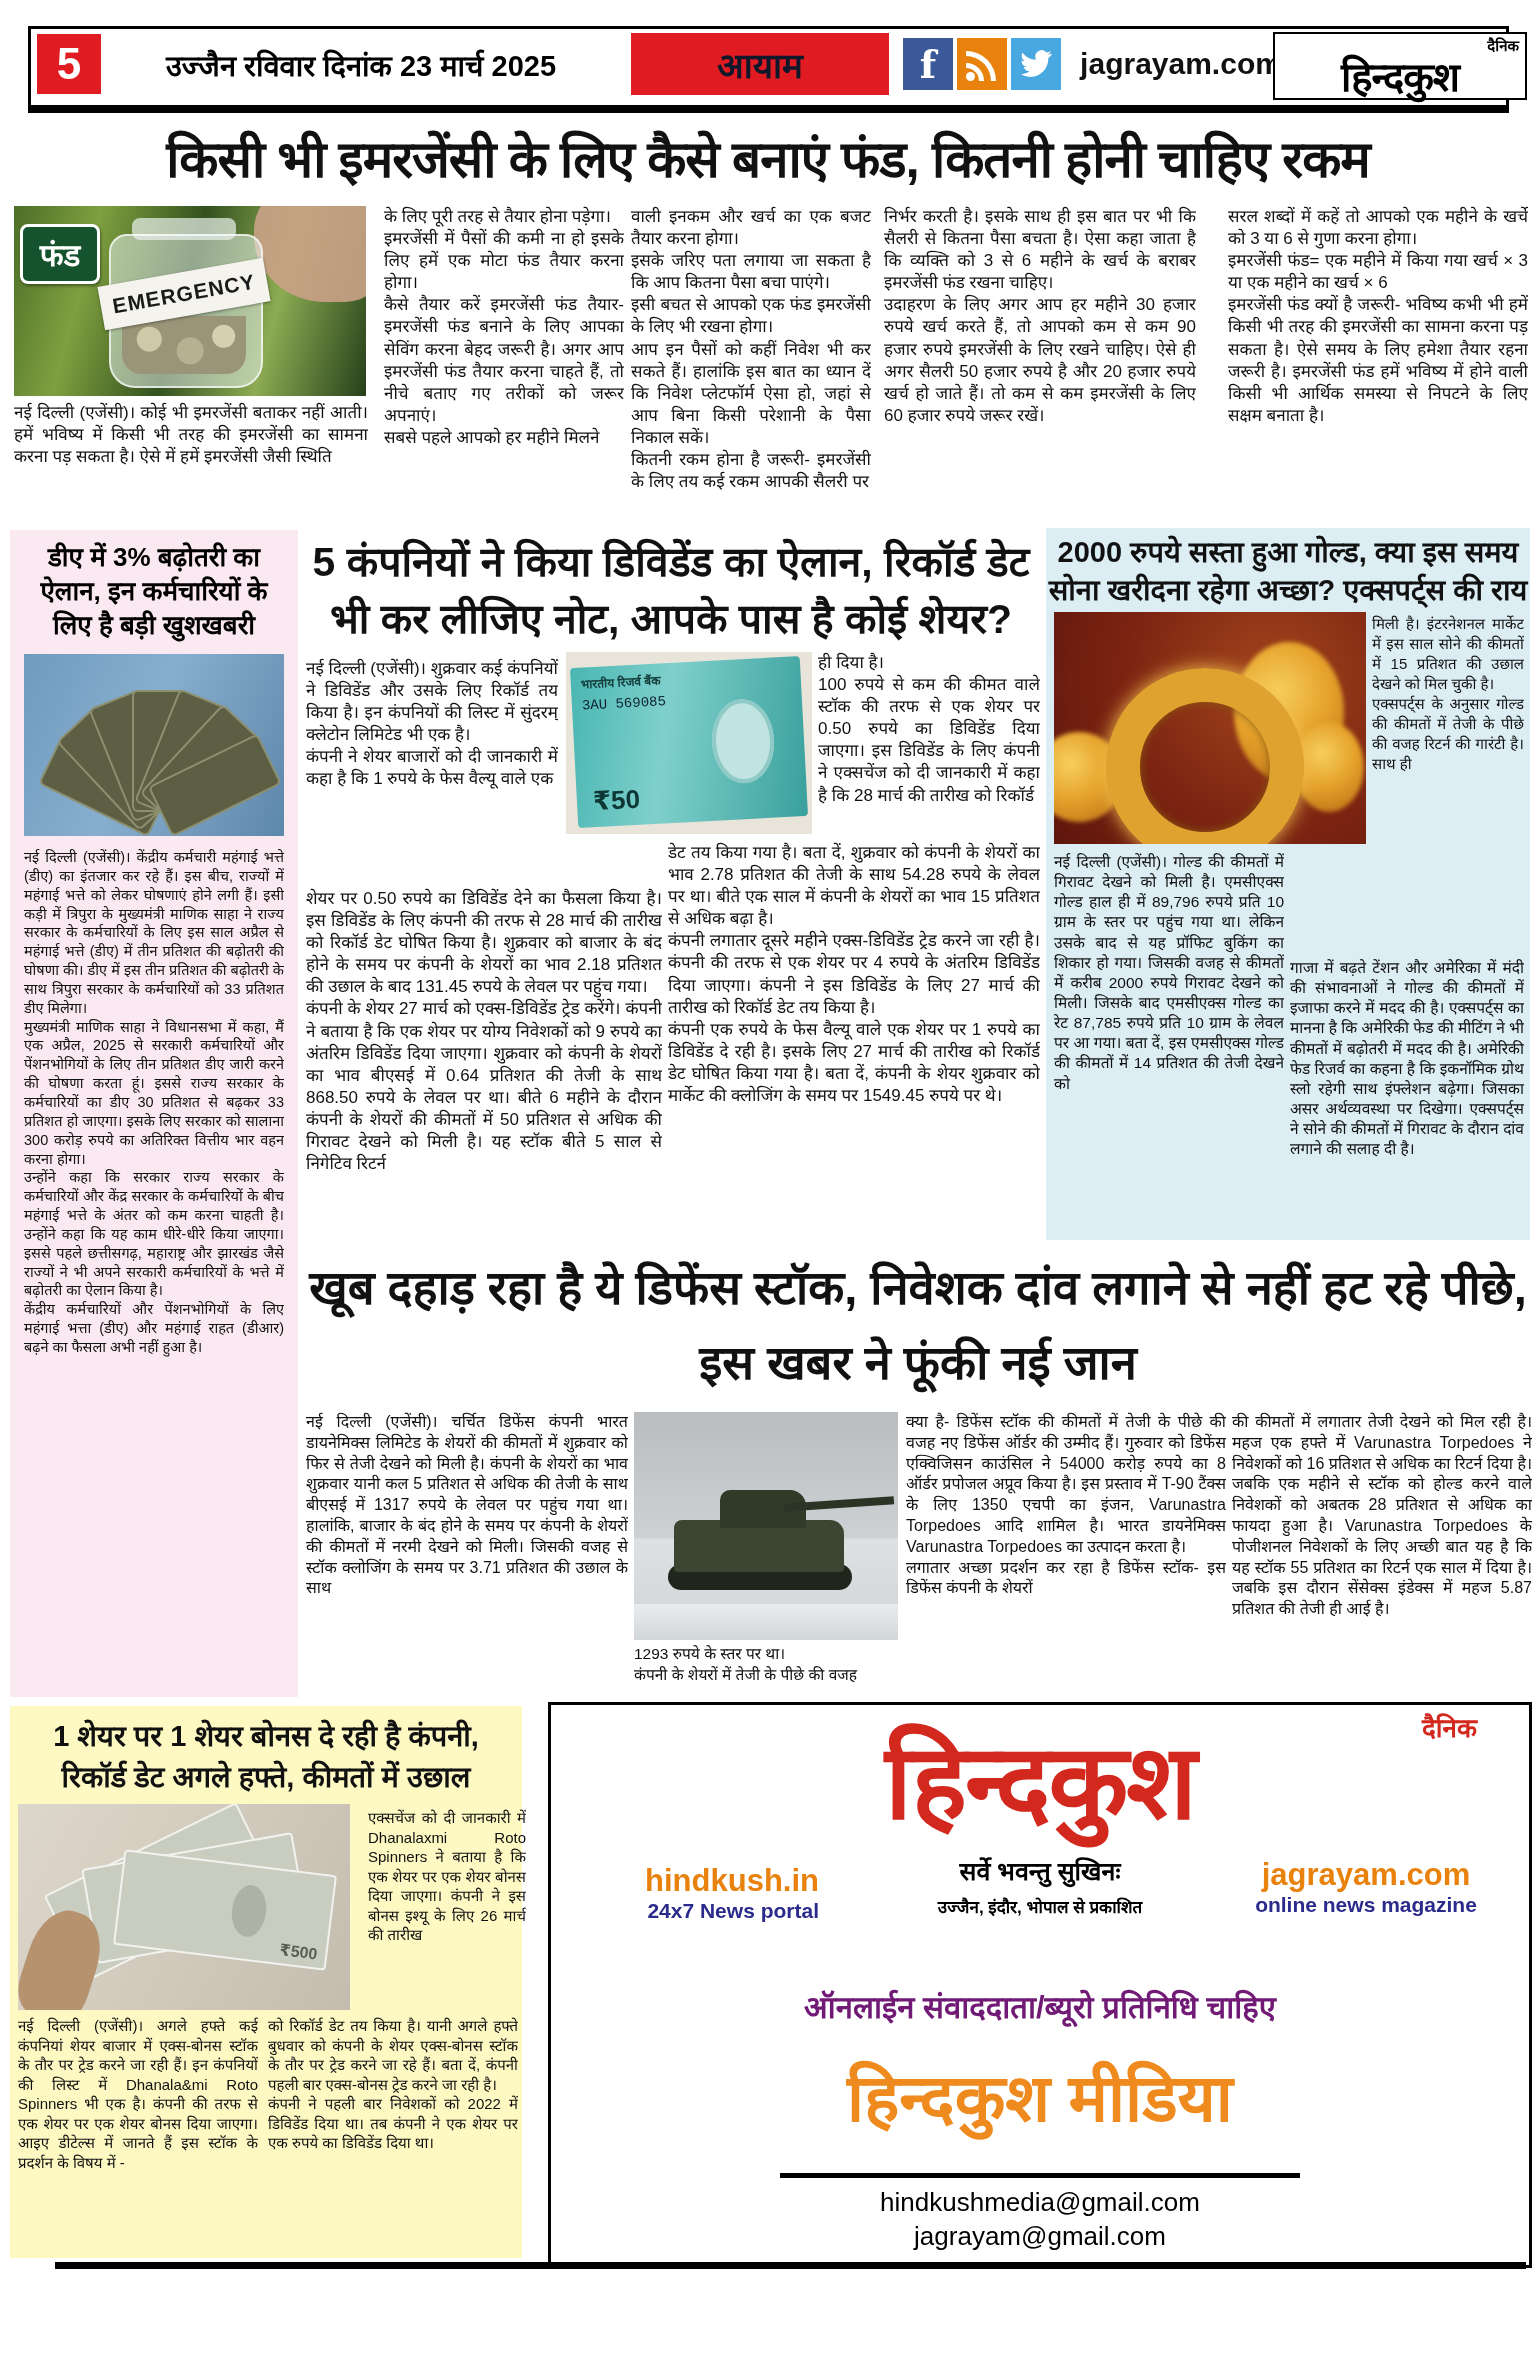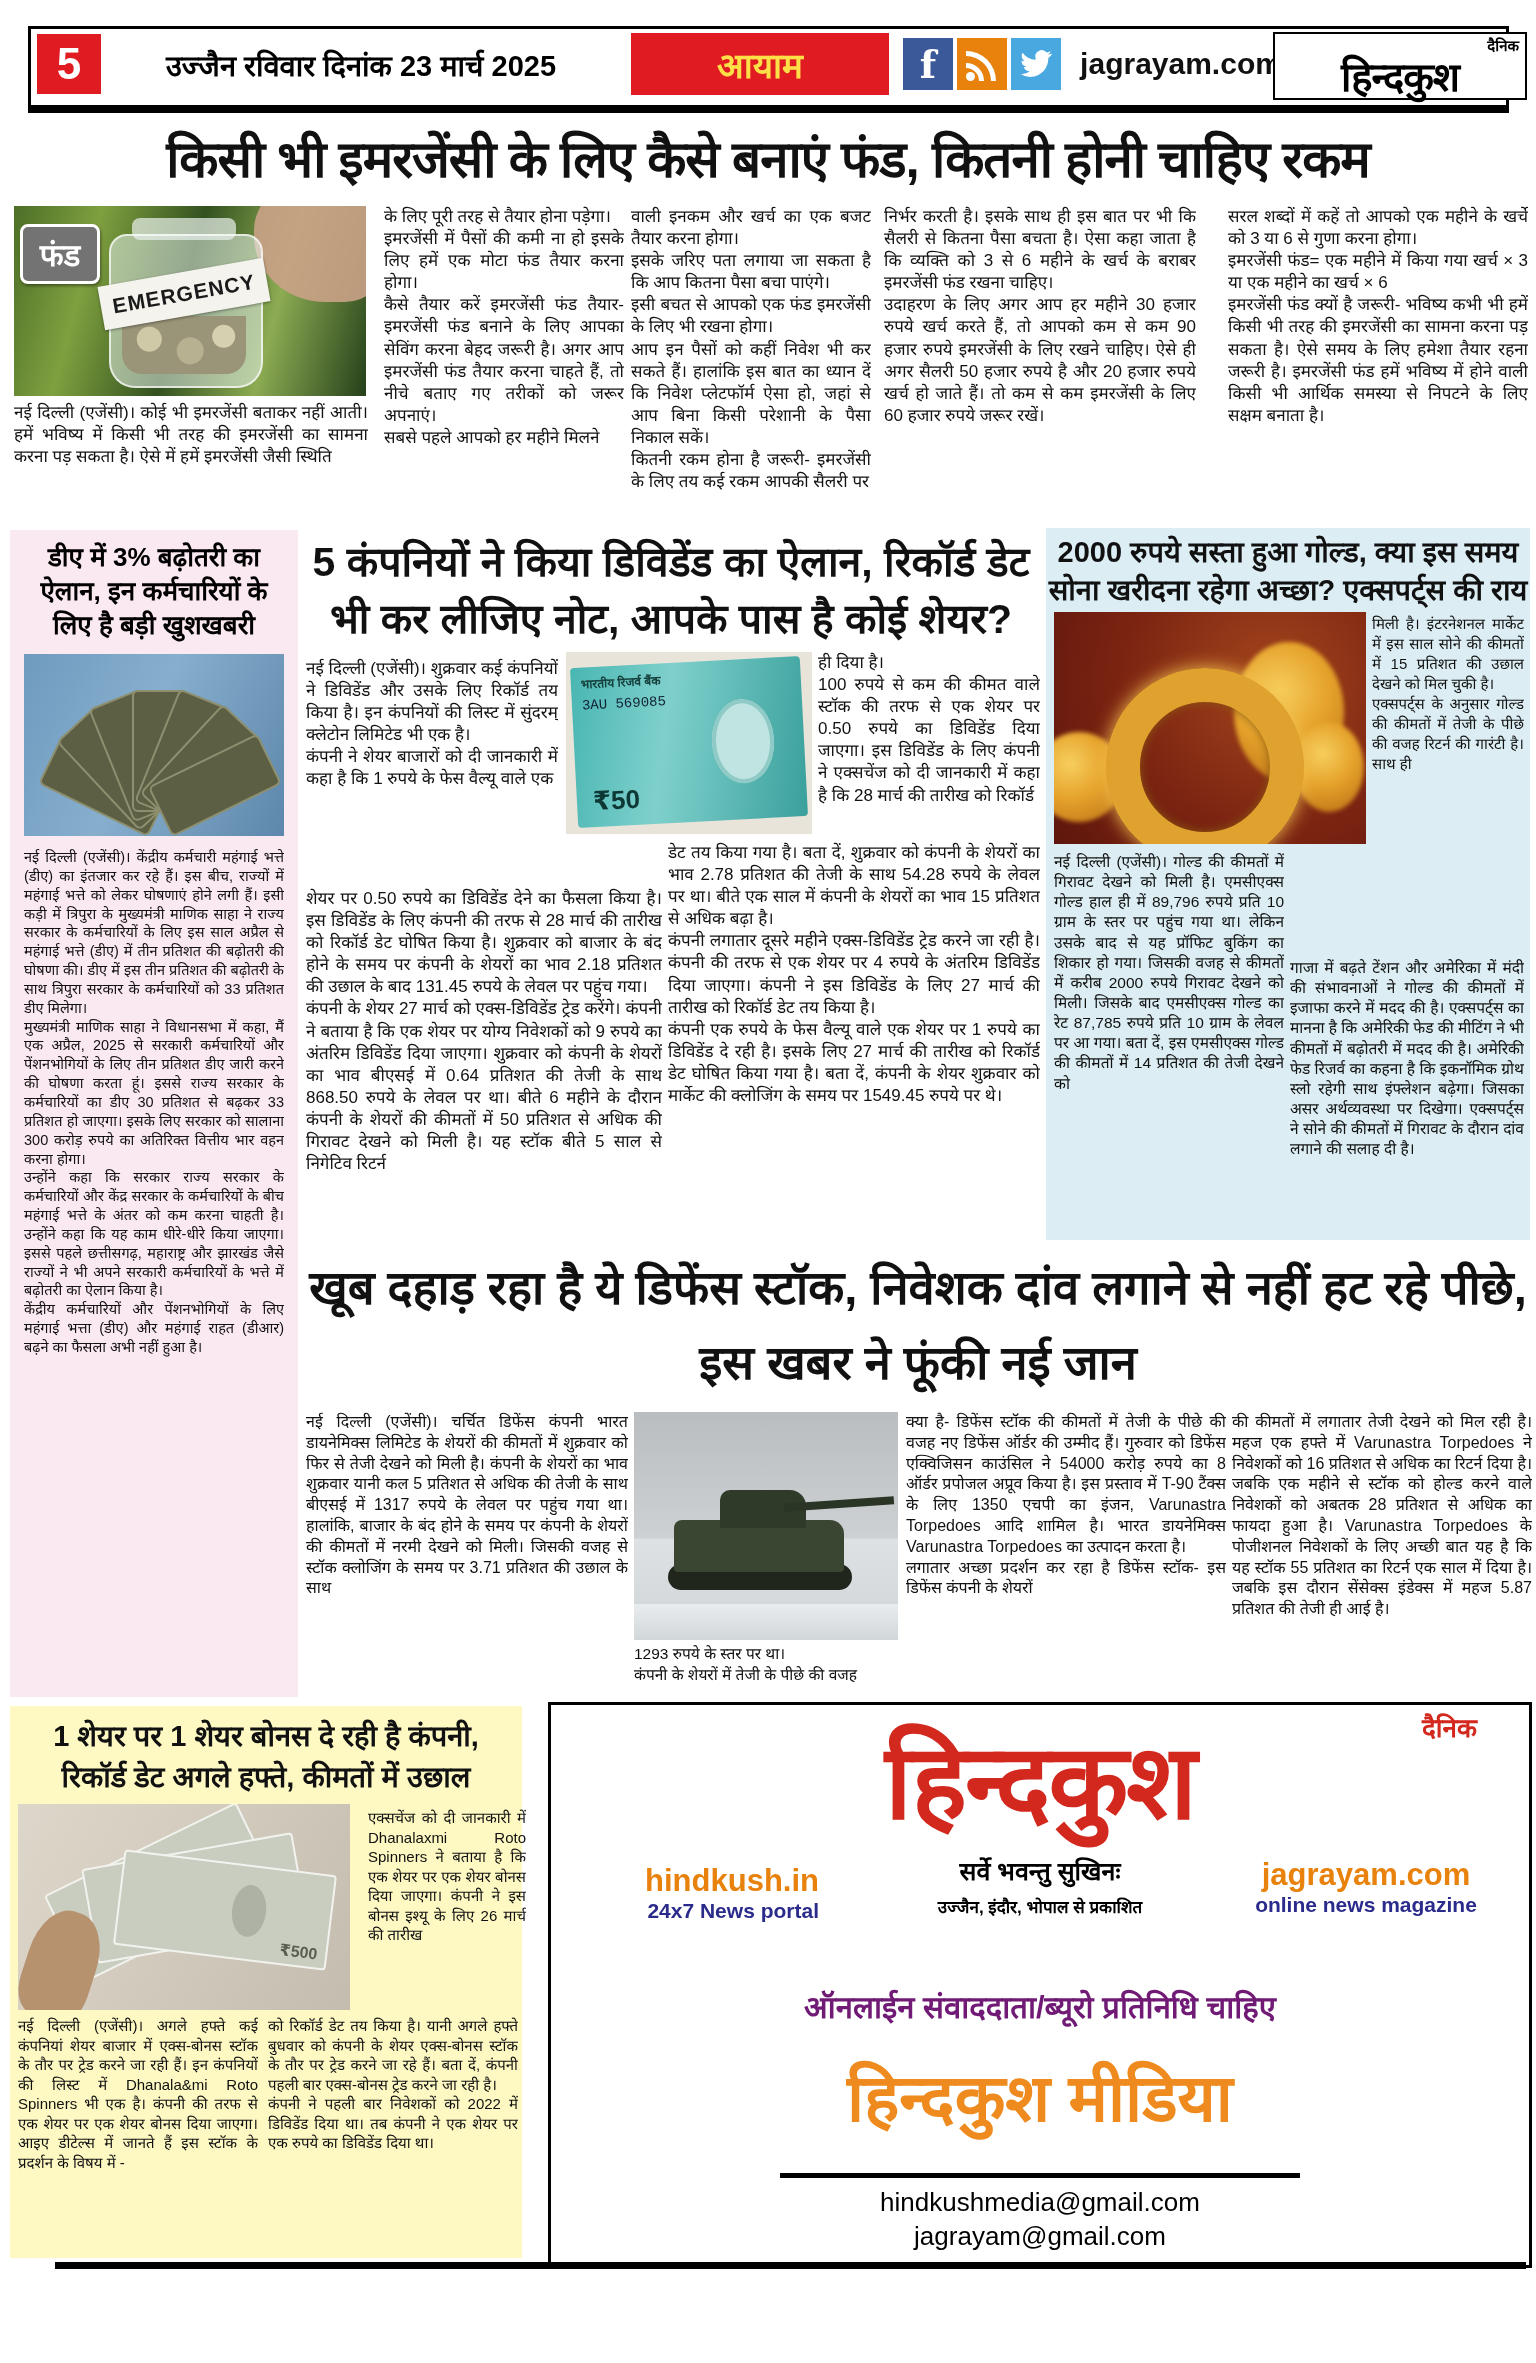--- a/index.html
+++ b/index.html
@@ -6,21 +6,21 @@
   body{width:1536px;height:2363px;position:relative;background:#fff;color:#111;
        font-family:"Liberation Sans","DejaVu Sans",sans-serif;overflow:hidden;}
   .abs{position:absolute;}
   .jt{text-align:justify;white-space:pre-line;overflow:hidden;line-height:1.3;}
   .ctr{display:flex;align-items:center;justify-content:center;text-align:center;}
 
   
   .header{left:28px;top:26px;width:1475px;height:76px;border:3px solid #000;border-bottom:8px solid #000;background:#fff;}
   .pagenum{left:6px;top:5px;width:64px;height:60px;background:#e11b22;color:#fff;font-size:44px;font-weight:bold;}
   .dateline{left:95px;top:0;width:470px;height:70px;font-weight:bold;font-size:29px;color:#000;}
-  .sectionbox{left:600px;top:4px;width:258px;height:62px;background:#e11b22;color:#fde047;font-size:35px;font-weight:bold;}
+  .sectionbox{left:600px;top:4px;width:258px;height:62px;background:#e11b22;color:#0f172a;font-size:35px;font-weight:bold;}
   .sicon{top:9px;width:50px;height:52px;color:#fff;}
   .icon-fb{left:872px;background:#3b5998;font-family:"DejaVu Serif",serif;font-size:38px;font-weight:bold;}
   .icon-rss{left:926px;background:#e8820c;position:absolute;}
   .icon-rss .dot{position:absolute;left:9px;bottom:9px;width:9px;height:9px;border-radius:50%;background:#fff;}
   .icon-rss .a1{position:absolute;left:9px;bottom:9px;width:18px;height:18px;border:5px solid #fff;border-left:none;border-bottom:none;border-radius:0 100% 0 0;box-sizing:border-box;}
   .icon-rss .a2{position:absolute;left:9px;bottom:9px;width:30px;height:30px;border:5px solid #fff;border-left:none;border-bottom:none;border-radius:0 100% 0 0;box-sizing:border-box;}
   .icon-tw{left:980px;background:#4aa8e0;}
   .website{left:1045px;top:0;width:210px;height:70px;font-weight:bold;font-size:30px;}
   .mastbox{left:1242px;top:3px;width:250px;height:64px;border:2px solid #000;background:#fff;}
   .mast-prefix{right:6px;top:1px;font-size:15px;font-weight:bold;color:#000;}
@@ -30,21 +30,21 @@
   .lead-hl{left:8px;top:112px;width:1520px;height:90px;font-size:51px;font-weight:bold;white-space:nowrap;letter-spacing:-1px;}
   .lead-photo{left:14px;top:206px;width:352px;height:190px;overflow:hidden;
       background:linear-gradient(105deg,#4c6e27 0%,#7fa03f 22%,#33511f 48%,#8cab52 72%,#25401a 100%);}
   .jar{position:absolute;left:95px;top:28px;width:150px;height:150px;background:rgba(230,240,235,.55);border:2px solid rgba(255,255,255,.7);border-radius:18px 18px 26px 26px;}
   .jar-neck{position:absolute;left:118px;top:12px;width:104px;height:22px;background:rgba(235,242,238,.7);border-radius:8px;}
   .coins{position:absolute;left:108px;top:110px;width:124px;height:58px;border-radius:0 0 20px 20px;
       background:radial-gradient(circle at 22% 40%,#cfc9a8 0 12px,transparent 13px),radial-gradient(circle at 55% 60%,#b7b192 0 13px,transparent 14px),radial-gradient(circle at 82% 35%,#d6d0b0 0 11px,transparent 12px),#9a9478;}
   .jar-label{position:absolute;left:86px;top:66px;width:168px;height:44px;background:#f5f3ee;transform:rotate(-10deg);
       color:#1a1a1a;font-weight:bold;font-size:21px;letter-spacing:1px;box-shadow:0 1px 3px rgba(0,0,0,.4);}
   .hand{position:absolute;right:-18px;top:-24px;width:130px;height:120px;background:#caa287;border-radius:40% 20% 30% 55%;opacity:.9;}
-  .kicker{left:20px;top:224px;width:74px;height:54px;background:#737373;border:3px solid #fff;border-radius:8px;color:#fff;font-size:31px;font-weight:bold;box-shadow:1px 2px 3px rgba(0,0,0,.4);}
+  .kicker{left:20px;top:224px;width:74px;height:54px;background:#14532d;border:3px solid #fff;border-radius:8px;color:#fff;font-size:31px;font-weight:bold;box-shadow:1px 2px 3px rgba(0,0,0,.4);}
   .lead-c{top:206px;height:318px;font-size:17px;}
   .lead-c1{left:14px;top:402px;width:354px;height:124px;font-size:17px;}
 
   
   .da-box{left:10px;top:530px;width:288px;height:1167px;background:#fbe9f1;}
   .da-hl{left:8px;top:8px;width:272px;height:108px;font-size:26px;line-height:1.3;font-weight:bold;color:#000;}
   .da-photo{left:14px;top:124px;width:260px;height:182px;overflow:hidden;background:linear-gradient(115deg,#6f9bbf 0%,#87aecd 45%,#5d87ab 100%);}
   .note-fan{position:absolute;left:18px;top:38px;width:224px;height:120px;}
   .fan-note{position:absolute;bottom:0;left:90px;width:52px;height:118px;background:#5d5f45;border:2px solid #8d8f6f;border-radius:6px;transform-origin:50% 100%;}
   .da-body{left:14px;top:318px;width:260px;height:836px;font-size:14.5px;}

